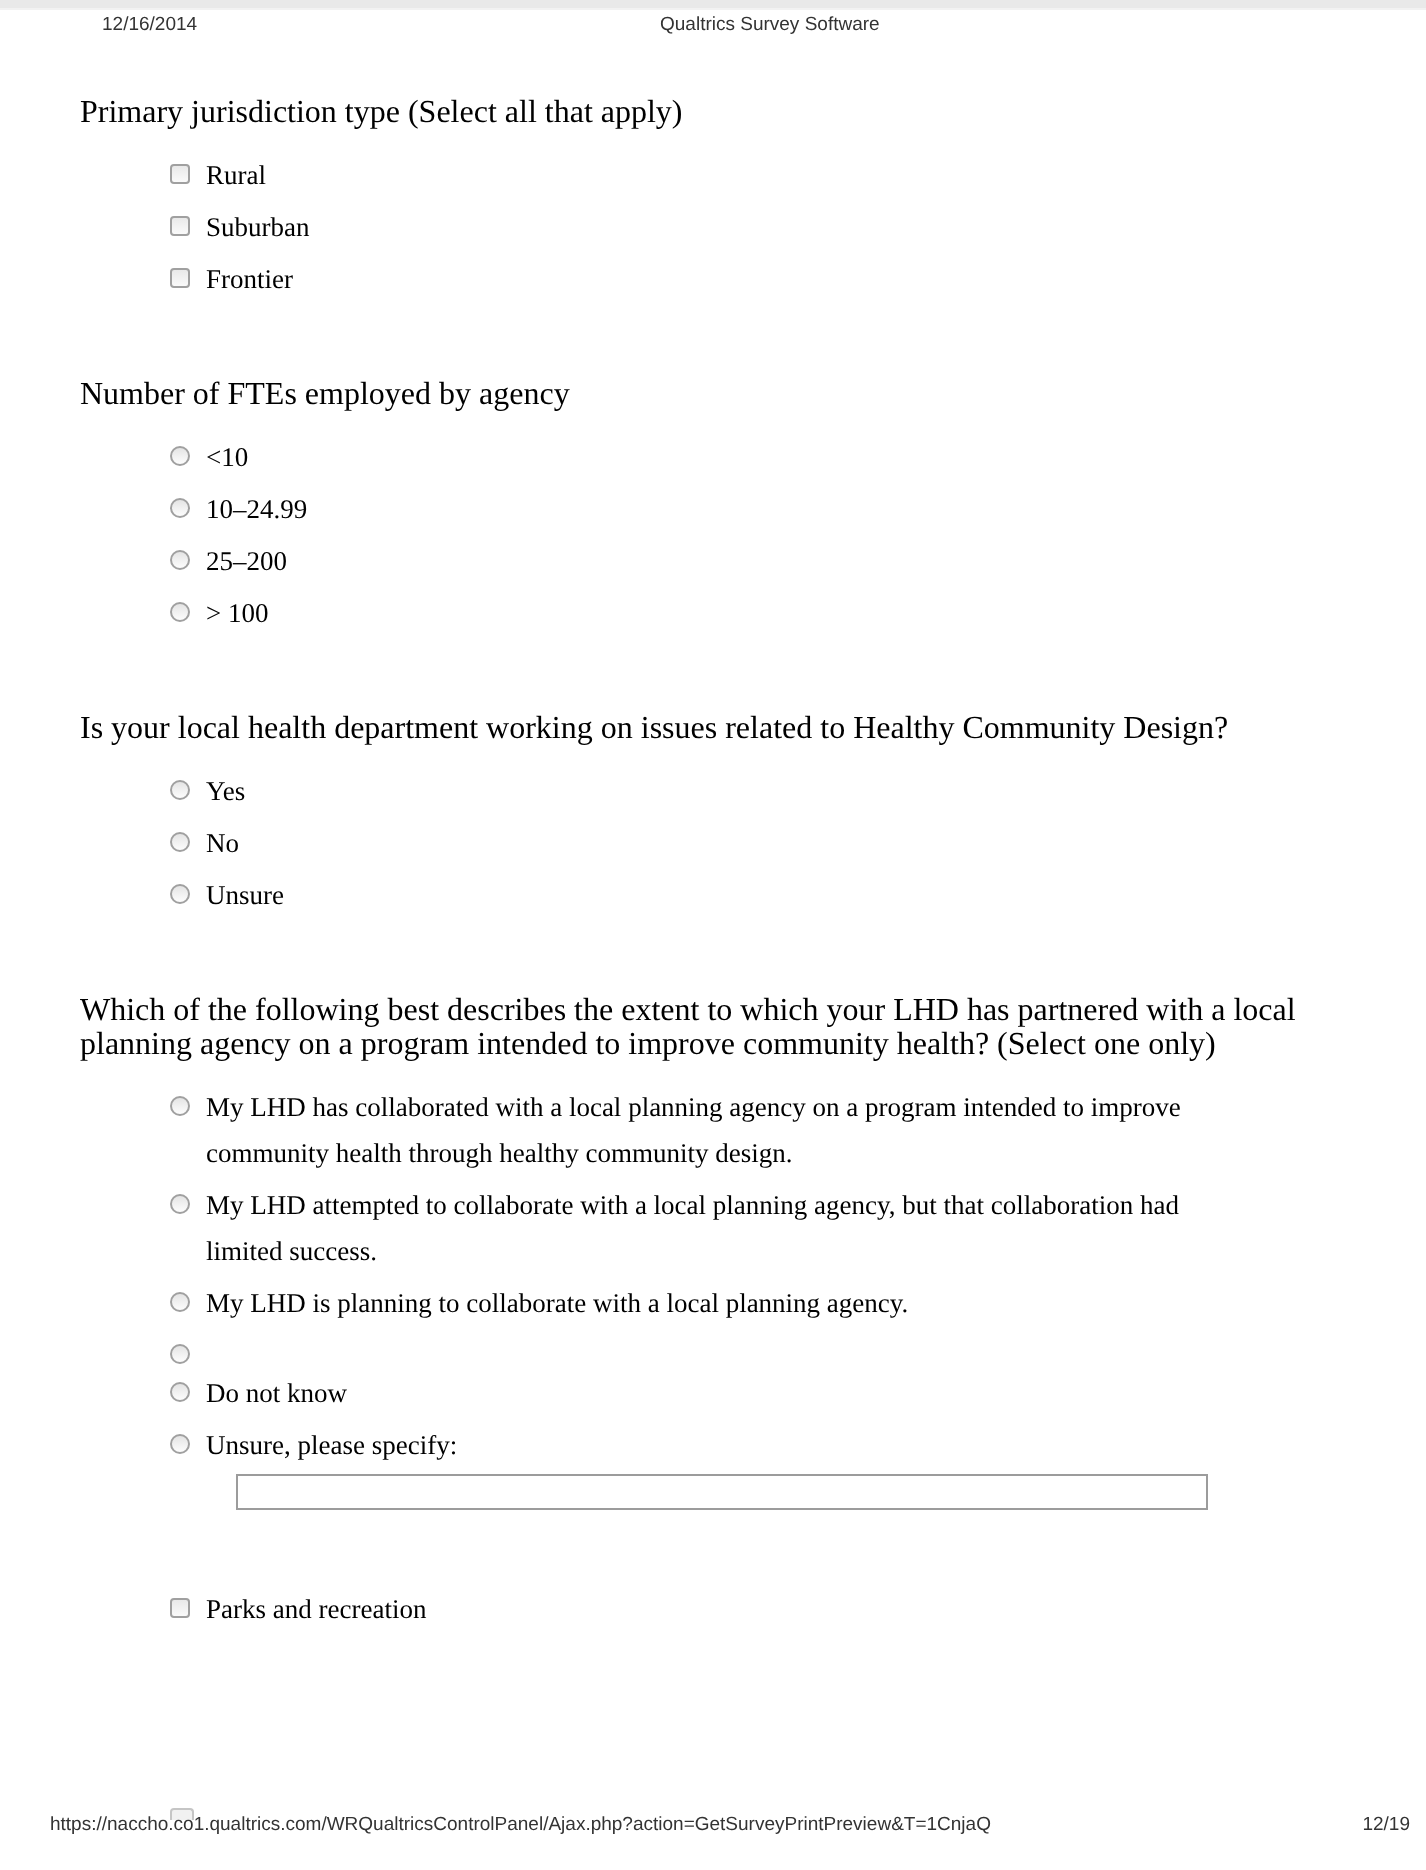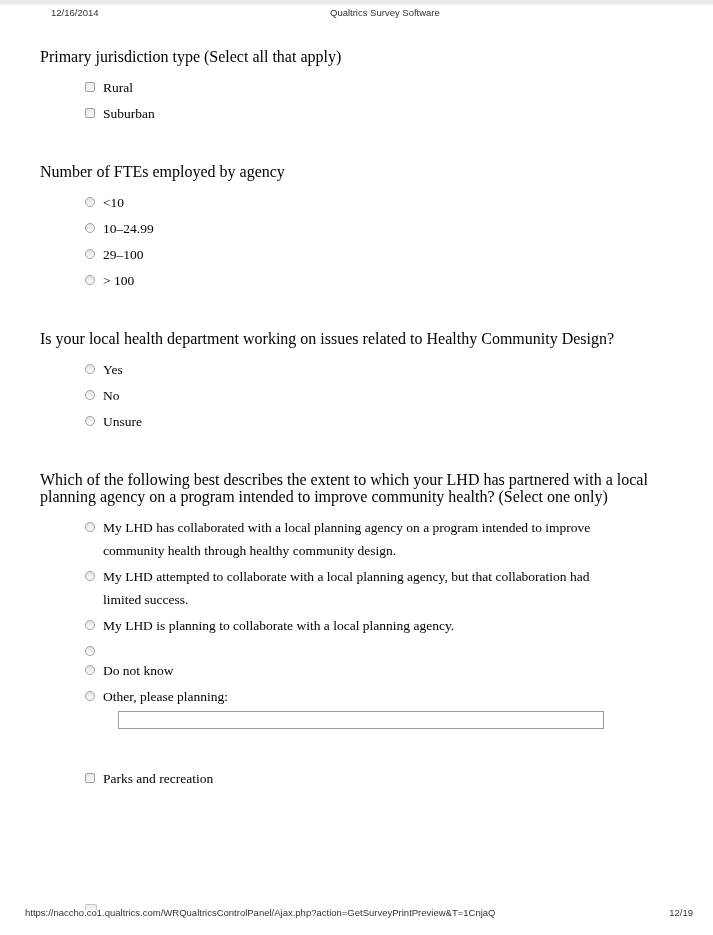--- a/index.html
+++ b/index.html
@@ -93,21 +93,21 @@
     opacity: 0.85;
   }
   .footer-url {
     position: absolute;
     left: 25px; top: 907px;
     font: 9.5px "Liberation Sans", sans-serif;
     color: #333333;
   }
   .footer-page {
     position: absolute;
-    right: 20px; top: 907px;
+    right: 8px; top: 907px;
     font: 9.5px "Liberation Sans", sans-serif;
     color: #333333;
   }
 </style>
 </head>
 <body>
 
 <div class="page">
   <div class="top-strip"></div>
 
@@ -119,36 +119,40 @@
         <div class="question-title">Primary jurisdiction type (Select all that apply)</div>
         <div class="options">
           <div class="option-row">
             <span class="control checkbox"></span>
             <span class="option-label">Rural</span>
           </div>
           <div class="option-row">
             <span class="control checkbox"></span>
             <span class="option-label">Suburban</span>
           </div>
+          <div class="option-row">
+            <span class="control checkbox"></span>
+            <span class="option-label">Frontier</span>
+          </div>
         </div>
       </div>
       <div class="question-block">
         <div class="question-title">Number of FTEs employed by agency</div>
         <div class="options">
           <div class="option-row">
             <span class="control radio"></span>
             <span class="option-label">&lt;10</span>
           </div>
           <div class="option-row">
             <span class="control radio"></span>
             <span class="option-label">10–24.99</span>
           </div>
           <div class="option-row">
             <span class="control radio"></span>
-            <span class="option-label">29–100</span>
+            <span class="option-label">25–200</span>
           </div>
           <div class="option-row">
             <span class="control radio"></span>
             <span class="option-label">&gt; 100</span>
           </div>
         </div>
       </div>
       <div class="question-block">
         <div class="question-title">Is your local health department working on issues related to Healthy Community Design?</div>
         <div class="options">
@@ -183,21 +187,21 @@
           </div>
           <div class="option-row">
             <span class="control radio"></span>
           </div>
           <div class="option-row">
             <span class="control radio"></span>
             <span class="option-label">Do not know</span>
           </div>
           <div class="option-row">
             <span class="control radio"></span>
-            <span class="option-label">Other, please planning:</span>
+            <span class="option-label">Unsure, please specify:</span>
           </div>
           <input type="text" class="other-input" value="" style="">
         </div>
       </div>
       <div class="question-block">
         <div class="options">
           <div class="option-row">
             <span class="control checkbox"></span>
             <span class="option-label">Parks and recreation</span>
           </div>

